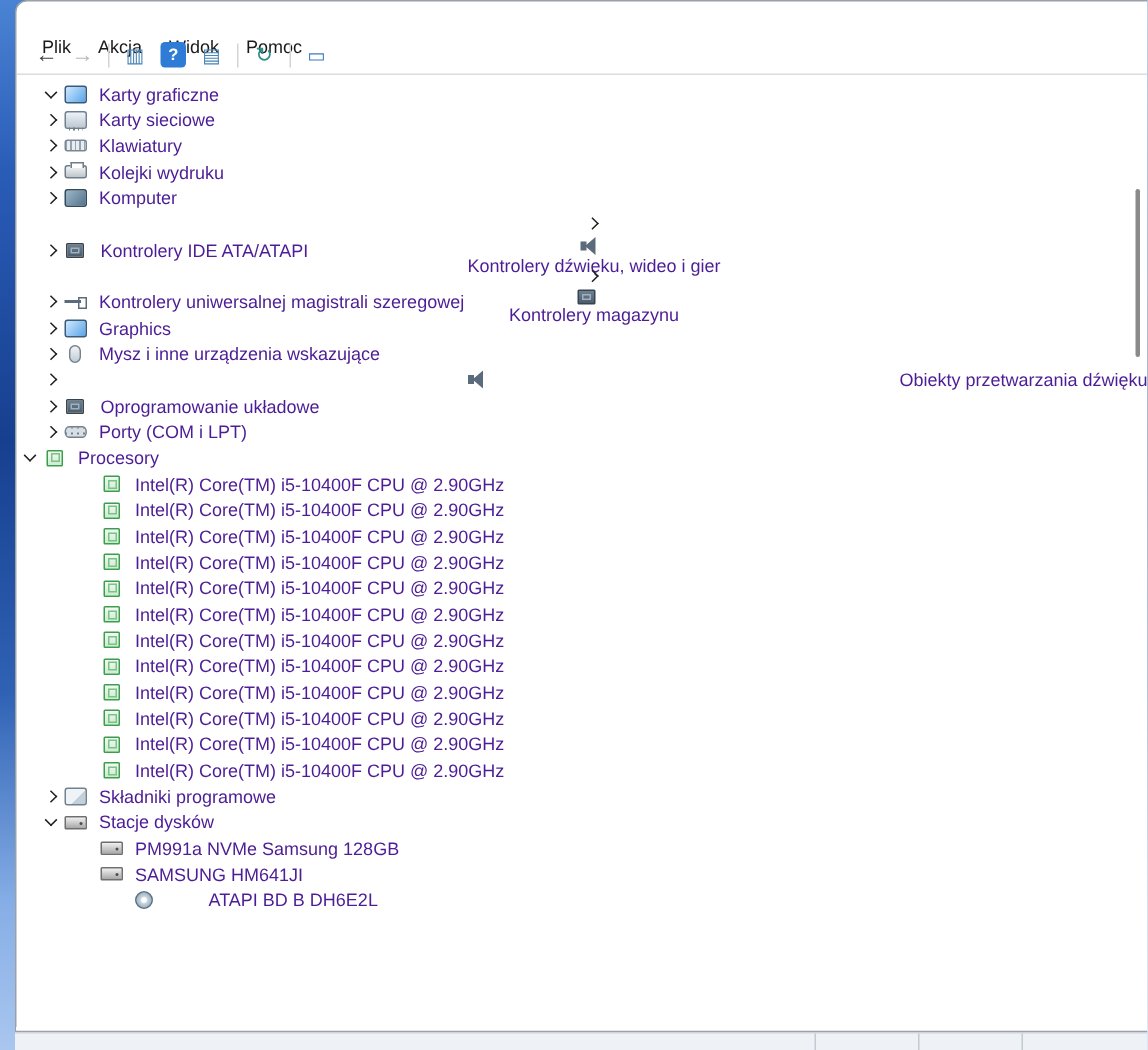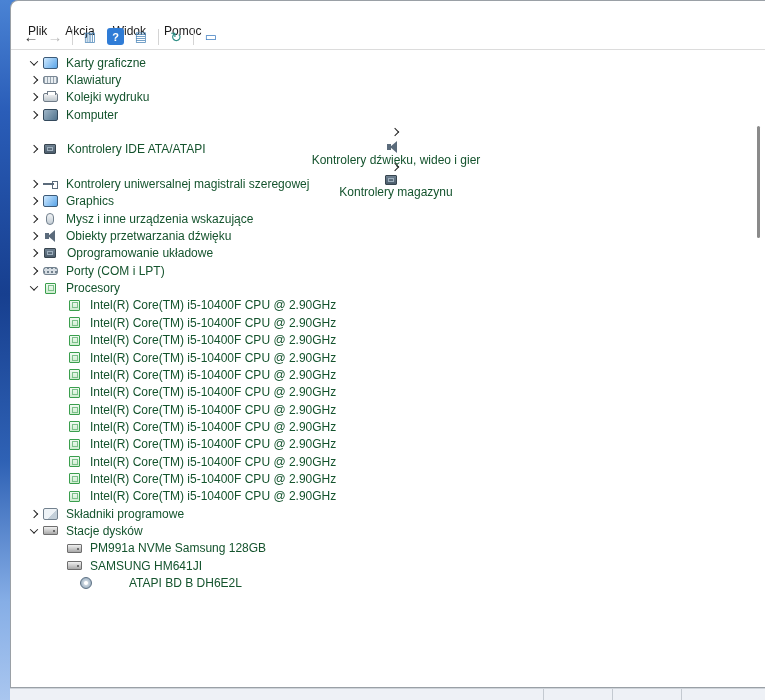--- a/index.html
+++ b/index.html
@@ -40,21 +40,21 @@
   .tbtn.forward { color:#b8b8b8; font-size:15px; }
   .tbtn.console-tree, .tbtn.properties { color:#4b86b8; font-size:13px; }
   .tbtn.refresh { color:#2f8f86; font-size:14px; }
   .tbtn.scan-hardware { color:#3f7ec0; font-size:13px; }
   .tbtn.help { background:#2f7cd6; color:#fff; font-weight:bold; font-size:11px;
     min-width:17px; width:17px; height:17px; border-radius:3px; margin:0 5px; }
   .sep { width:1px; height:16px; background:#d4d4d4; margin:0 5px; flex:none; }
 
   
   .tree { flex:1; overflow:hidden; padding-top:4px; position:relative; }
-  .tree-row { display:flex; align-items:center; height:17.35px; font-size:12px; color:#14532d;
+  .tree-row { display:flex; align-items:center; height:17.35px; font-size:12px; color:#4c1d95;
     white-space:nowrap; cursor:default; }
   .chevbox { width:18px; height:100%; display:flex; align-items:center; justify-content:center; flex:none; }
   .chev { width:6px; height:6px; border-right:1.4px solid #1f1f1f; border-bottom:1.4px solid #1f1f1f;
     transform:rotate(-45deg); }
   .chev.open { transform:rotate(45deg) translate(-1px,-1px); }
   .chev.hidden { visibility:hidden; }
   .label { padding-left:2px; }
 
   
   .ti { width:15px; height:12px; margin-right:6px; position:relative; display:inline-block; flex:none;
@@ -133,20 +133,27 @@
     <span class="chevbox">
           <span class="chev open"></span>
         </span>
     <span class="ti ic-display-adapter"></span>
     <span class="label">Karty graficzne</span>
   </div>
       <div class="tree-row" style="padding-left: 14px;">
     <span class="chevbox">
           <span class="chev"></span>
         </span>
+    <span class="ti ic-network-adapter"></span>
+    <span class="label">Karty sieciowe</span>
+  </div>
+      <div class="tree-row" style="padding-left: 14px;">
+    <span class="chevbox">
+          <span class="chev"></span>
+        </span>
     <span class="ti ic-keyboard"></span>
     <span class="label">Klawiatury</span>
   </div>
       <div class="tree-row" style="padding-left: 14px;">
     <span class="chevbox">
           <span class="chev"></span>
         </span>
     <span class="ti ic-print-queue"></span>
     <span class="label">Kolejki wydruku</span>
   </div>
@@ -192,42 +199,42 @@
     <span class="ti ic-monitor"></span>
     <span class="label">Graphics</span>
   </div>
       <div class="tree-row" style="padding-left: 14px;">
     <span class="chevbox">
           <span class="chev"></span>
         </span>
     <span class="ti ic-mouse"></span>
     <span class="label">Mysz i inne urządzenia wskazujące</span>
   </div>
-      <div class="tree-row" style="padding-left: 14px;">
+      <div class="tree-row" style="padding-left: 14px; justify-content: space-between;">
     <span class="chevbox">
           <span class="chev"></span>
         </span>
     <span class="ti ic-audio-object"></span>
     <span class="label">Obiekty przetwarzania dźwięku</span>
   </div>
       <div class="tree-row" style="padding-left: 14px;">
     <span class="chevbox">
           <span class="chev"></span>
         </span>
     <span class="ti ic-firmware"></span>
     <span class="label">Oprogramowanie układowe</span>
   </div>
       <div class="tree-row" style="padding-left: 14px;">
     <span class="chevbox">
           <span class="chev"></span>
         </span>
     <span class="ti ic-ports"></span>
     <span class="label">Porty (COM i LPT)</span>
   </div>
-      <div class="tree-row" style="padding-left: 14px;">
+      <div class="tree-row" style="">
     <span class="chevbox">
           <span class="chev open"></span>
         </span>
     <span class="ti ic-processor"></span>
     <span class="label">Procesory</span>
   </div>
       <div class="tree-row" style="padding-left: 38px;">
     <span class="chevbox">
           <span class="chev hidden"></span>
         </span>
@@ -332,21 +339,21 @@
     <span class="ti ic-disk-drive"></span>
     <span class="label">PM991a NVMe Samsung 128GB</span>
   </div>
       <div class="tree-row" style="padding-left: 38px;">
     <span class="chevbox">
           <span class="chev hidden"></span>
         </span>
     <span class="ti ic-disk-drive"></span>
     <span class="label">SAMSUNG HM641JI</span>
   </div>
-      <div class="tree-row" style="padding-left: 24px; gap: 26px;">
+      <div class="tree-row" style="padding-left: 34px; gap: 26px;">
     <span class="chevbox">
           <span class="chev hidden"></span>
         </span>
     <span class="ti ic-cdrom"></span>
     <span class="label">ATAPI BD B DH6E2L</span>
   </div>
     </div>
 
   <div class="scroll-thumb"></div>
 </div>

